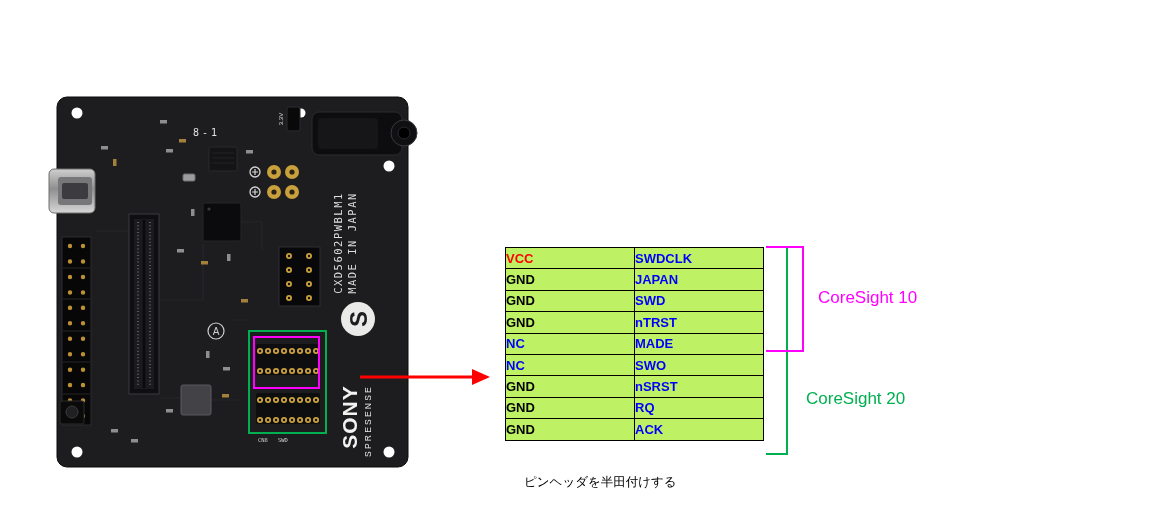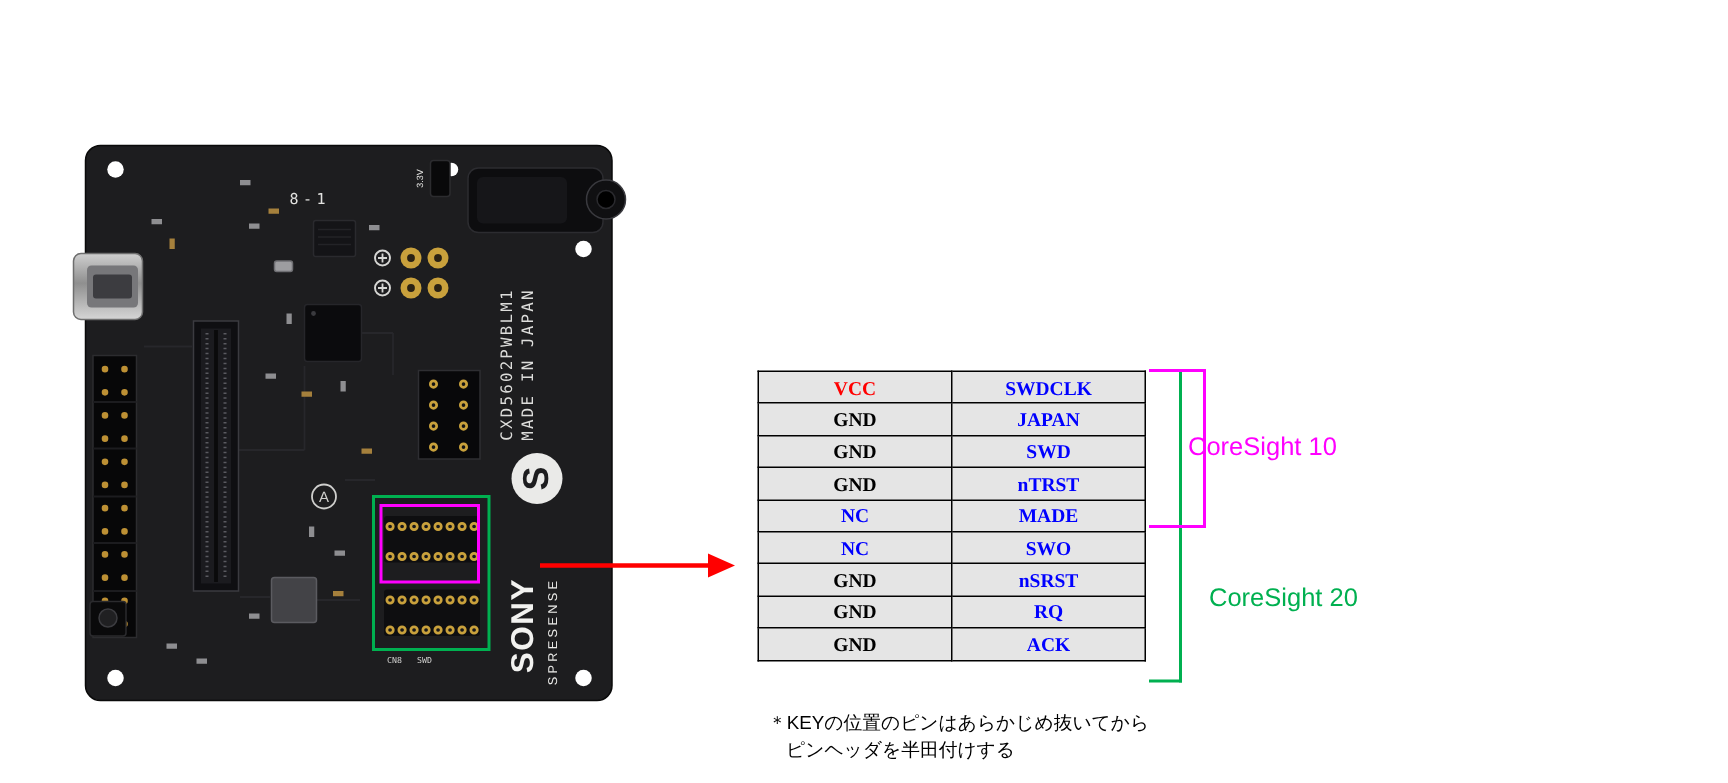--- a/index.html
+++ b/index.html
@@ -3,32 +3,32 @@
 <meta charset="utf-8">
 <style>
   html,body{margin:0;padding:0;background:#fff;}
   .stage{position:relative;width:1152px;height:522px;background:#ffffff;overflow:hidden;
          font-family:"Liberation Sans",sans-serif;}
   .board-svg{position:absolute;left:40px;top:90px;width:380px;height:392px;}
   .arrow-svg{position:absolute;left:330px;top:358px;width:180px;height:38px;}
 
   table.pin-table{position:absolute;left:505px;top:247px;border-collapse:collapse;
          table-layout:fixed;font-weight:bold;font-size:13px;}
-  table.pin-table td{width:128px;height:20.4px;border:1.5px solid #000;text-align:center;
-         vertical-align:middle;padding:0;line-height:1;background:#e5e5e5;font-family:Liberation Serif, serif;}
+  table.pin-table td{width:128px;height:20.4px;border:1.5px solid #000;text-align:left;
+         vertical-align:middle;padding:0;line-height:1;background:#bef264;}
   td.c-red{color:#FF0000}
   td.c-blue{color:#0000FF}
   td.c-black{color:#000000}
   td.bg-key{background:#BFBFBF;}
 
   .bracket{position:absolute;border-style:solid;border-width:2.5px 2.5px 2.5px 0;}
   #br-green{left:766px;top:246px;width:20px;height:205px;border-color:#00B050;}
   #br-magenta{left:766px;top:246px;width:36px;height:102px;border-color:#FF00FF;}
   .cs-label{position:absolute;font-size:17px;white-space:nowrap;}
-  #cs10{left:792px;top:288px;color:#FF00FF;}
+  #cs10{left:818px;top:288px;color:#FF00FF;}
   #cs20{left:806px;top:389px;color:#00B050;}
 
   .note{position:absolute;left:512px;top:474px;font-size:12.5px;color:#000;line-height:1.4;}
   .note .l2{margin-left:12px;}
 </style>
 </head>
 <body>
 
 <div class="stage">
 
@@ -234,17 +234,16 @@
     </tr>
   </tbody>
     </table>
 
   <div class="bracket" id="br-green"></div>
   <div class="bracket" id="br-magenta"></div>
   <div class="cs-label" id="cs10">CoreSight 10</div>
   <div class="cs-label" id="cs20">CoreSight 20</div>
 
   <div class="note">
-    <div class="l1">＊KEYの位置のピンはあらかじめ抜いてから</div>
     <div class="l2">ピンヘッダを半田付けする</div>
   </div>
 
 </div>
 
 </body></html>

